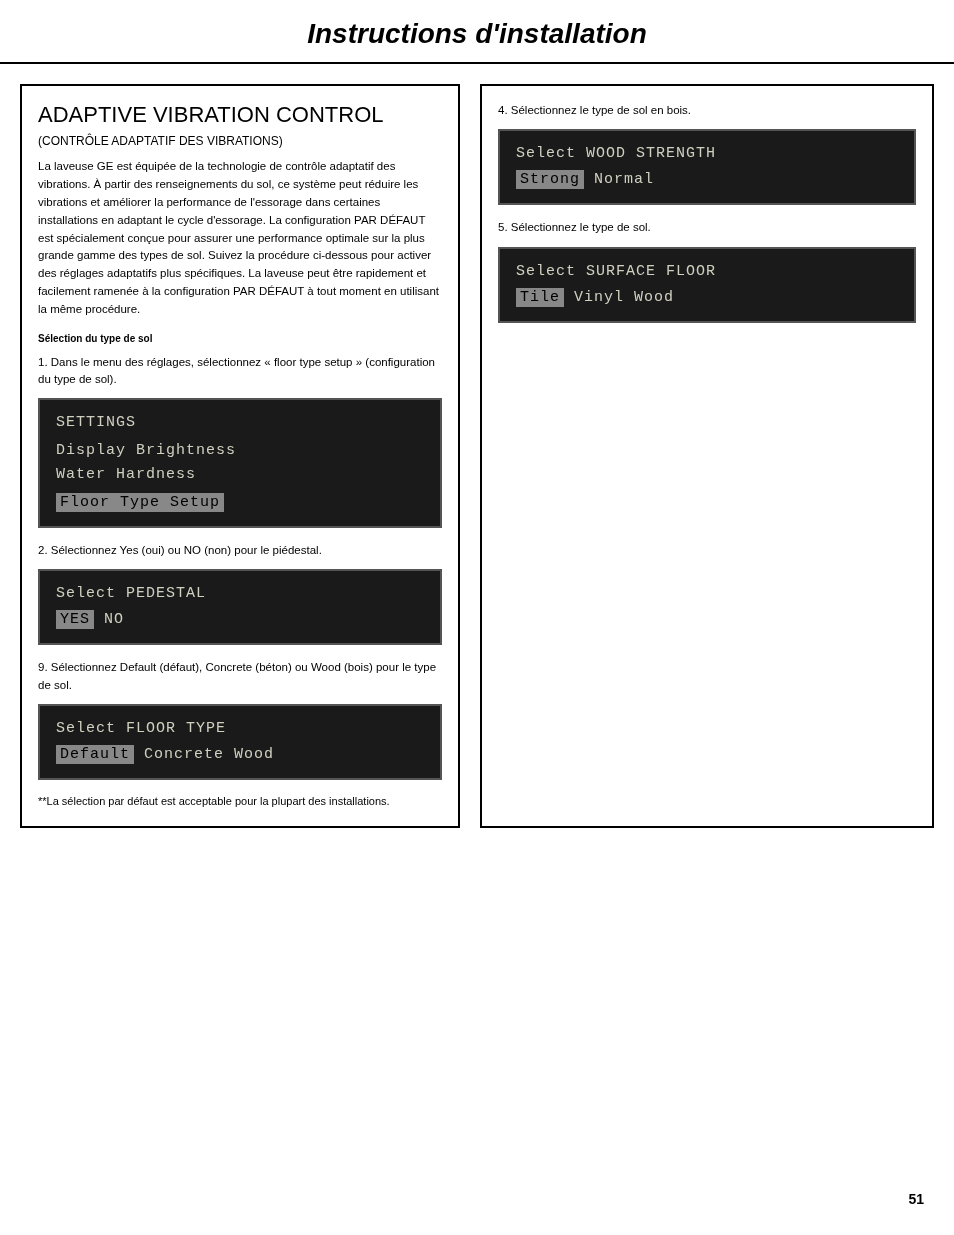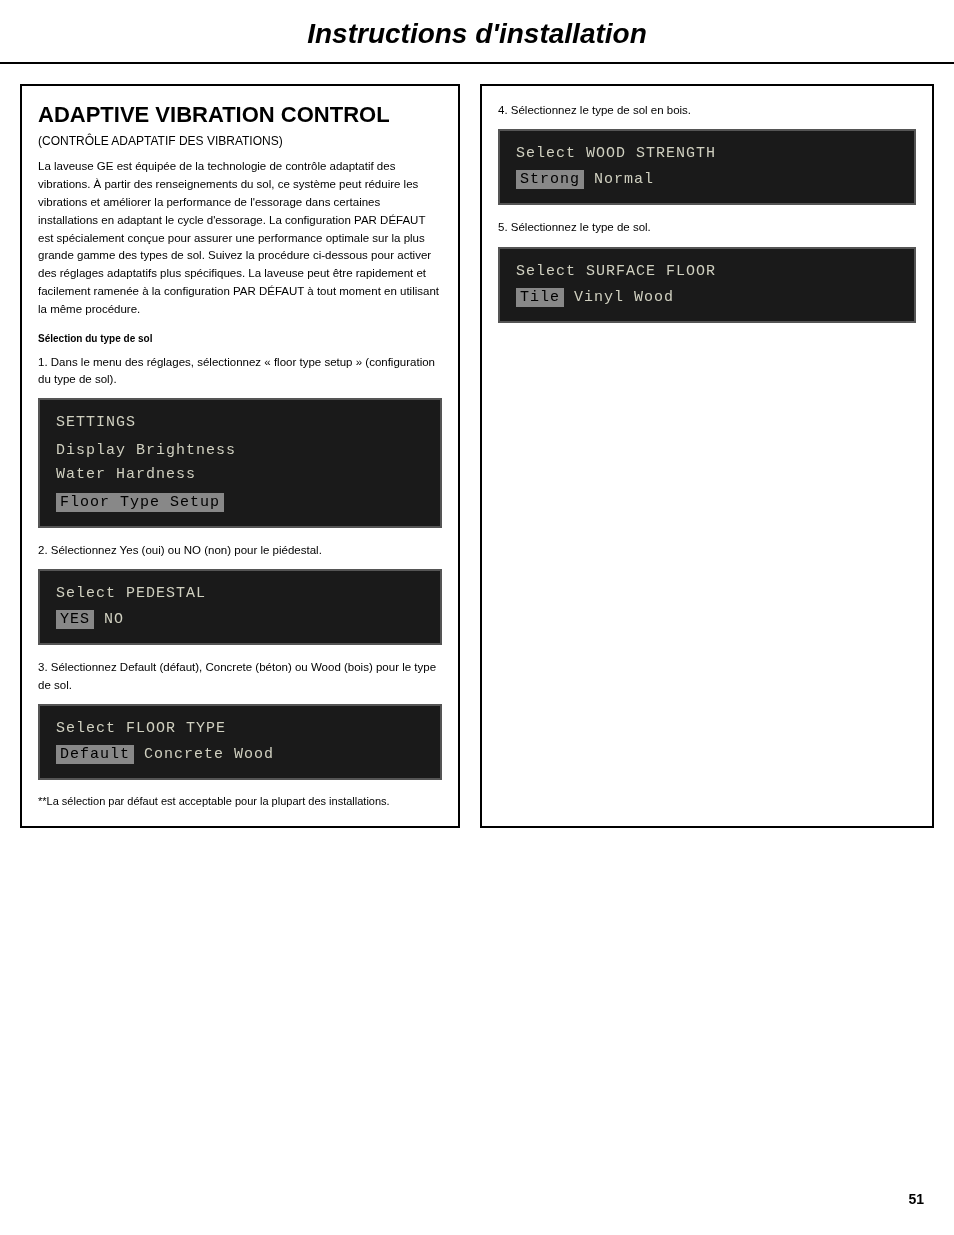--- a/index.html
+++ b/index.html
@@ -35,21 +35,21 @@
     }
 
     .right-column {
       flex: 1;
       border: 2px solid #000;
       padding: 16px;
     }
 
     .section-title-main {
       font-size: 22px;
-      font-weight: 700;
+      font-weight: 400;
       line-height: 1.2;
       margin-bottom: 6px;
     }
 
     .section-subtitle {
       font-size: 12px;
       font-weight: normal;
       margin-bottom: 10px;
     }
 
@@ -153,21 +153,21 @@
     <p class="step-text">2. Sélectionnez Yes (oui) ou NO (non) pour le piédestal.</p>
 
     <div class="lcd-screen">
       <div class="lcd-title-row">Select  PEDESTAL</div>
       <div class="lcd-option-row">
         <span class="lcd-selected">YES</span>
         <span> NO</span>
       </div>
     </div>
 
-    <p class="step-text">3. Sélectionnez Default (défaut), Concrete (béton) ou Wood (bois) pour le type de sol.</p>
+    <p class="step-text">9. Sélectionnez Default (défaut), Concrete (béton) ou Wood (bois) pour le type de sol.</p>
 
     <div class="lcd-screen">
       <div class="lcd-title-row">Select  FLOOR TYPE</div>
       <div class="lcd-option-row">
         <span class="lcd-selected">Default</span>
         <span> Concrete</span>
         <span> Wood</span>
       </div>
     </div>
 

